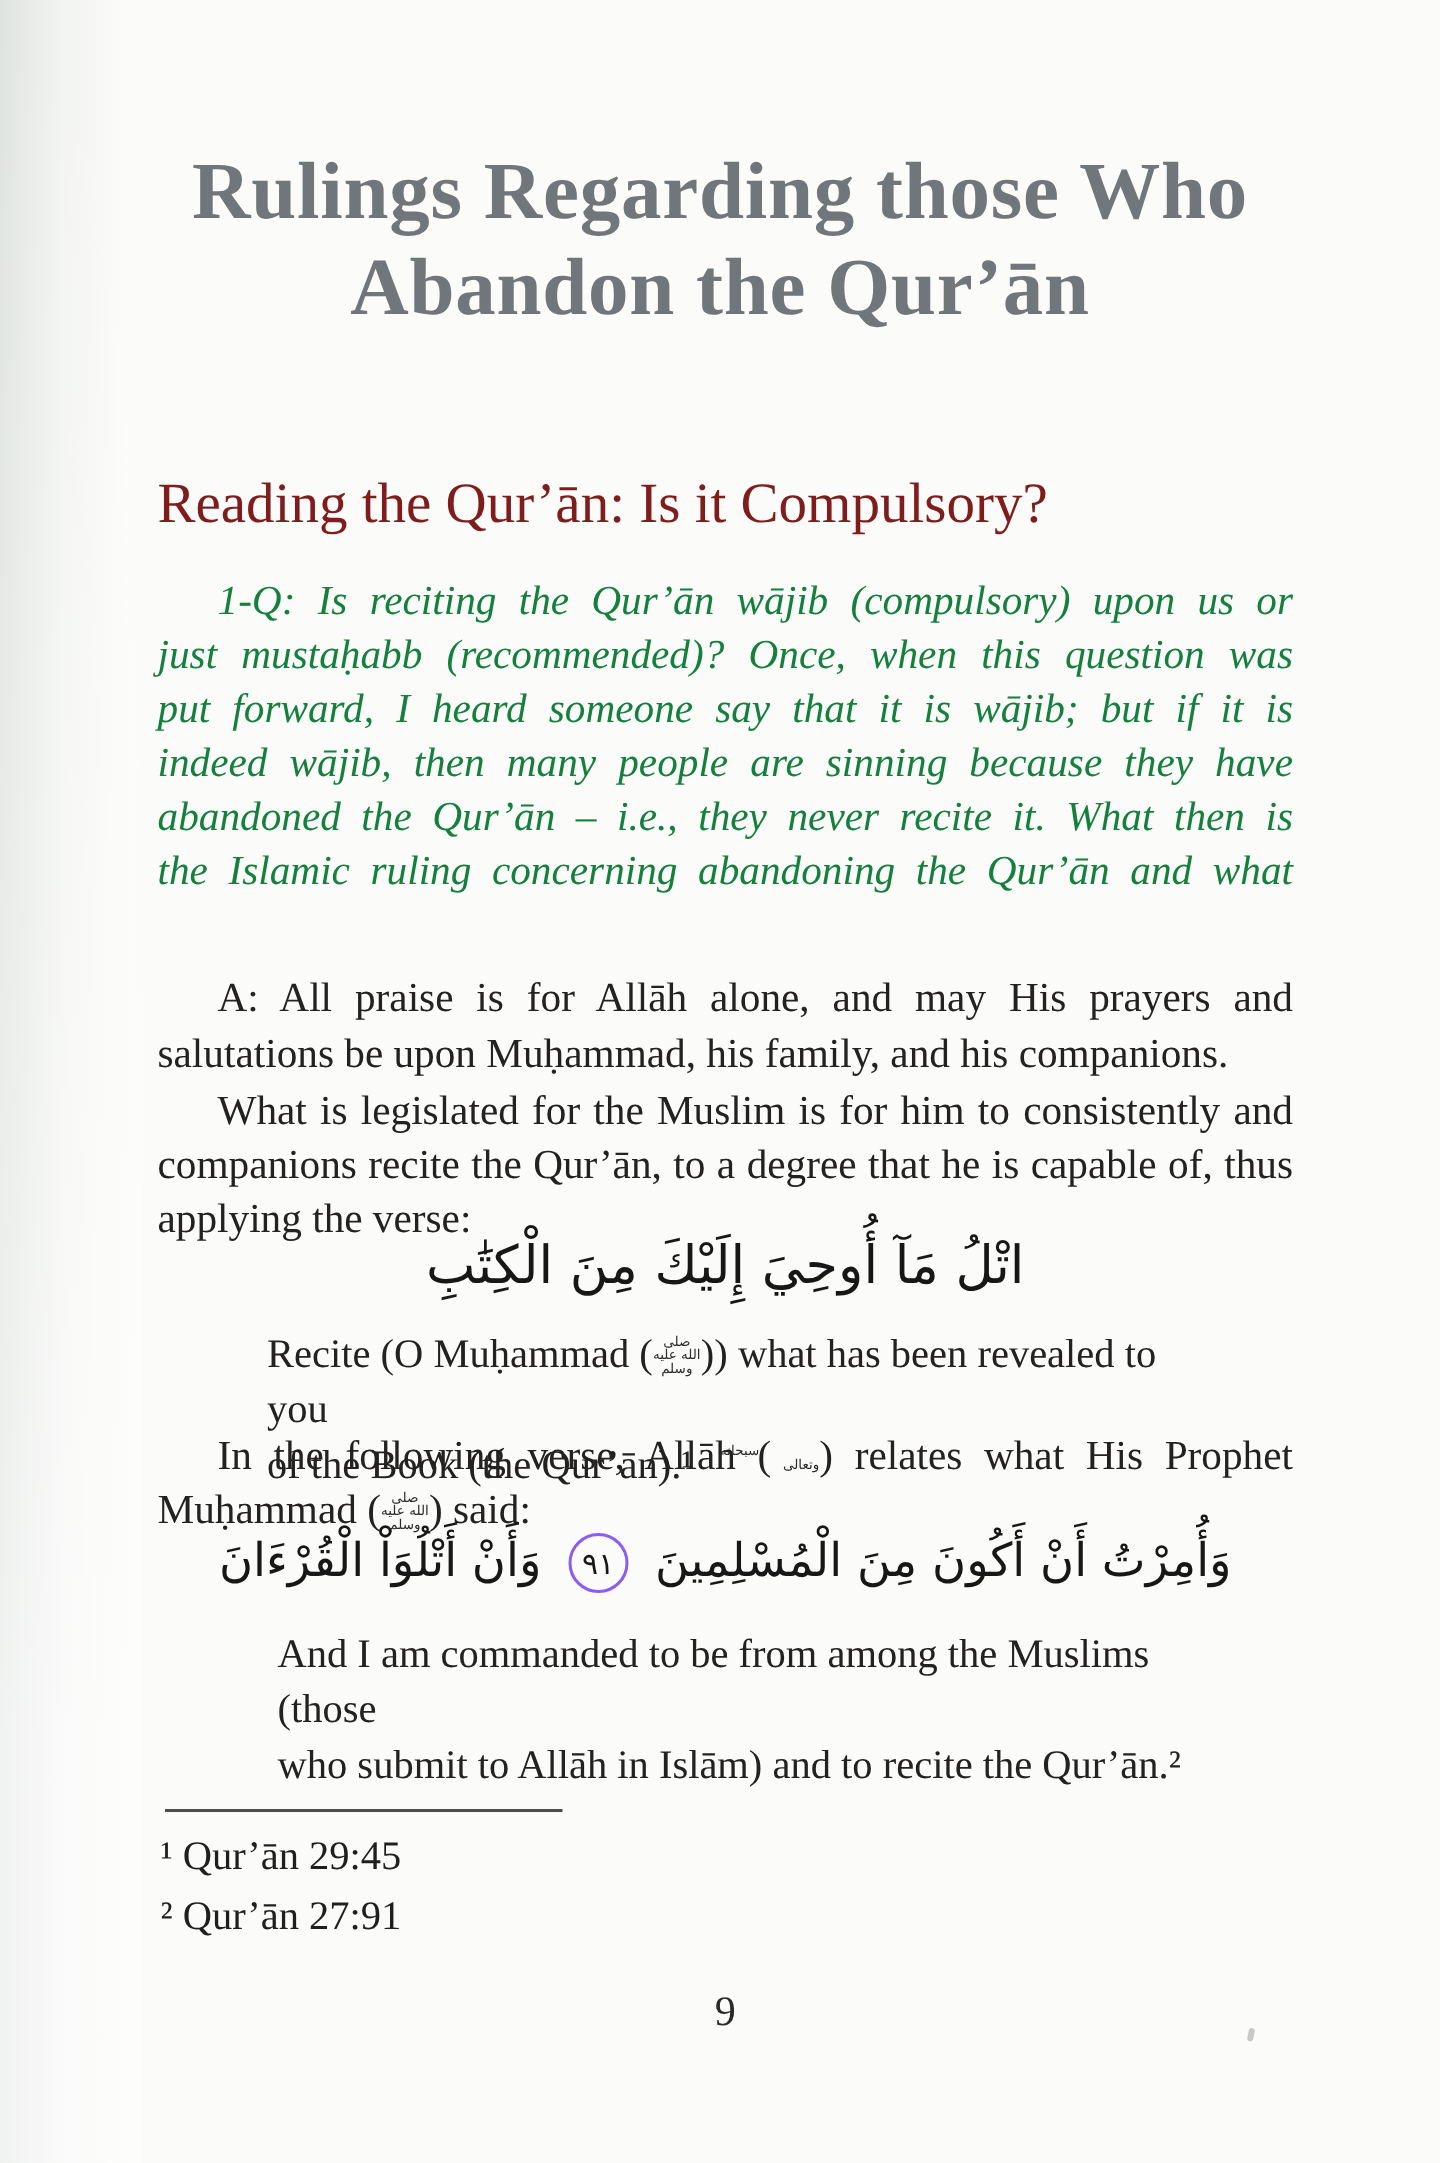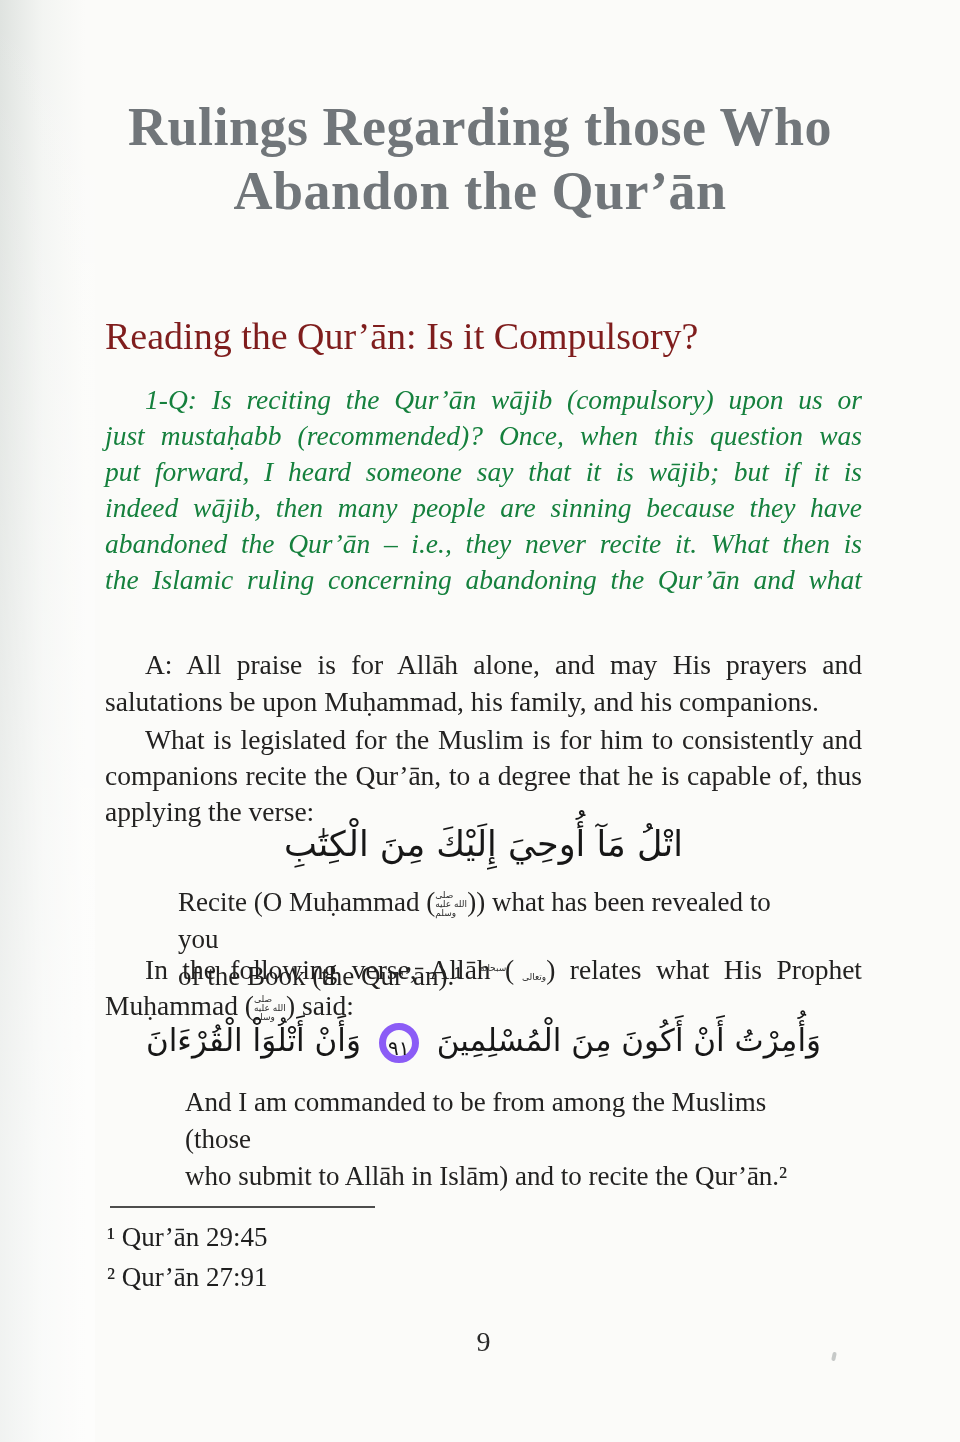--- a/index.html
+++ b/index.html
@@ -50,37 +50,37 @@
     text-align: center;
     direction: rtl;
     font-family: "DejaVu Sans", sans-serif;
     color: #171717;
   }
   .verse1 { top: 824px; font-size: 35px; }
   .verse2 { top: 1022px; font-size: 31px; }
   .ayah-circle {
     display: inline-block;
     width: 40px; height: 40px;
-    border: 7px solid #8b5cf6;
+    border: 2px solid #8b5cf6;
     border-radius: 50%;
     font-size: 20px; line-height: 36px;
     text-align: center;
     vertical-align: middle;
     margin: 0 8px;
   }
   .trans { left: 105px; width: 700px; font-size: 27px; line-height: 37px; color: #232221; }
   .t1 { top: 884px; padding-left: 73px; width: 700px; }
   .t2 { top: 1084px; padding-left: 80px; width: 700px; }
   .honorific {
     display: inline-block;
     width: 32px;
     font-family: "DejaVu Sans", sans-serif;
     font-size: 9px;
     line-height: 9px;
-    text-align: left;
+    text-align: center;
     vertical-align: middle;
     white-space: normal;
     color: #2c2c2c;
     direction: rtl;
   }
   .fn-rule {
     top: 1206px; left: 110px; width: 265px; height: 2px;
     background: #4d4d4d;
   }
   .footnote { left: 107px; width: 500px; font-size: 27px; color: #1f1f1f; }

